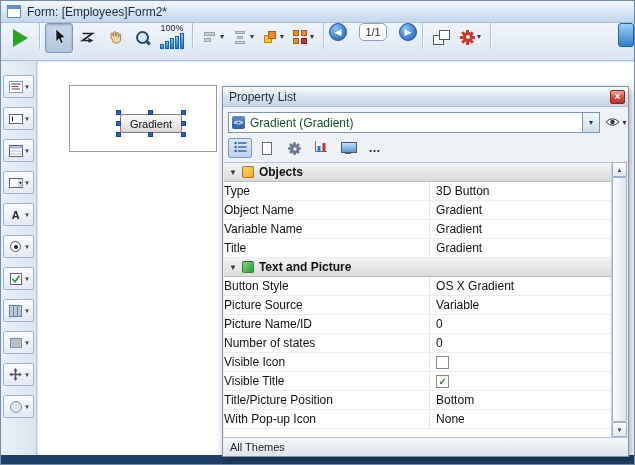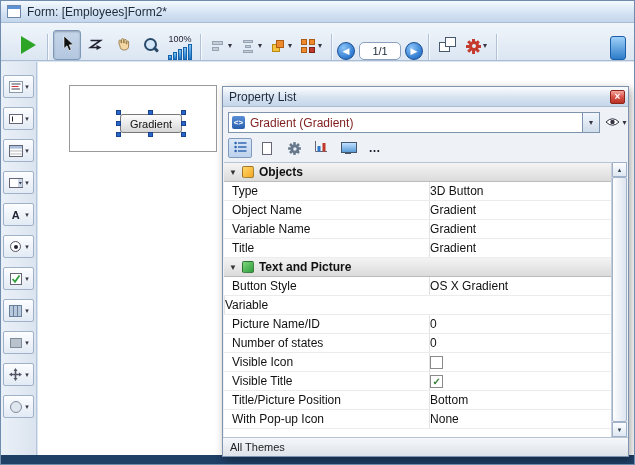--- a/index.html
+++ b/index.html
@@ -11,21 +11,21 @@
   .titlebar { position: absolute; left: 0; top: 0; right: 0; height: 22px;
     background: linear-gradient(#f4f9fe, #d3e2f3 60%, #c3d6ec);
     border-bottom: 1px solid #a9bcd2; display: flex; align-items: center; padding: 0 6px; gap: 6px; }
   .win-icon { width: 14px; height: 13px; background: #fff; border: 1px solid #6d87a8; position: relative; }
   .win-icon::before { content: ""; position: absolute; left: 0; top: 0; right: 0; height: 3px; background: #5b93d6; }
   .title-text { font-size: 12px; }
 
   
   .toolbar { position: absolute; left: 0; top: 22px; right: 0; height: 38px;
     background: linear-gradient(#f0f5fb, #dbe6f2); border-bottom: 1px solid #a9bcd2;
-    display: flex; align-items: flex-end; padding: 0 13px; }
+    display: flex; align-items: flex-start; padding: 0 5px; }
   .tb { height: 30px; min-width: 28px; background: transparent; border: 1px solid transparent;
     border-radius: 3px; display: flex; align-items: center; justify-content: center; padding: 0 2px; }
   .tb.pressed { background: linear-gradient(#c6d6ea, #b3c7df); border-color: #7e99b8;
     box-shadow: inset 0 1px 2px rgba(0,0,0,.25); }
   .sep { width: 1px; height: 26px; background: #b0c1d6; box-shadow: 1px 0 0 #f6fafe; margin: 0 5px; }
   .play-icon { width: 0; height: 0; border-top: 9px solid transparent; border-bottom: 9px solid transparent;
     border-left: 15px solid var(--run-green, #2ca425); }
   .magnifier { position: relative; width: 16px; height: 16px; }
   .magnifier::before { content: ""; position: absolute; left: 1px; top: 1px; width: 9px; height: 9px;
     border: 2px solid #2a4a6a; border-radius: 50%; background: rgba(205,228,250,.7); }
@@ -50,22 +50,22 @@
   .dist-ic span:nth-child(3){left:3px;top:12px;width:10px;height:3px;background:#c4ccd6;border:1px solid #97a3b2}
   .layer-ic span:nth-child(1){left:2px;top:6px;width:8px;height:8px;background:#f6c13d;border:1px solid #b98a12}
   .layer-ic span:nth-child(2){left:6px;top:2px;width:8px;height:8px;background:#ef8a2c;border:1px solid #ad5c13}
   .matrix-ic span{width:6px;height:6px;background:#ef8a2c;border:1px solid #ad5c13}
   .matrix-ic span:nth-child(1){left:1px;top:1px}.matrix-ic span:nth-child(2){left:9px;top:1px}
   .matrix-ic span:nth-child(3){left:1px;top:9px}
   .matrix-ic span:nth-child(4){left:9px;top:9px;background:#c0392b;border-color:#7e2218}
   .nav-btn { width: 18px; height: 18px; border-radius: 50%; border: 1px solid #1a4f93; color: #fff;
     font-size: 9px; display: flex; align-items: center; justify-content: center;
     background: radial-gradient(circle at 35% 30%, #8cc4f8, #2f7bd0 70%, #1c5ba8); }
-  .nav-field { width: 42px; height: 18px; background: #fff; border: 1px solid #8aa0bc; border-radius: 5px;
-    font-size: 11px; display: flex; align-items: center; justify-content: center; margin: 0 4px; }
+  .nav-field { width: 28px; height: 18px; background: #fff; border: 1px solid #8aa0bc; border-radius: 5px;
+    font-size: 11px; display: flex; align-items: center; justify-content: center; margin: 0 12px; }
   .pages-ic { position: relative; width: 18px; height: 16px; }
   .pages-ic span { position: absolute; width: 11px; height: 10px; background: #fff; border: 1px solid #45586e; }
   .pages-ic span:nth-child(1){left:0;top:5px}
   .pages-ic span:nth-child(2){left:6px;top:0}
   .gear-ic { position: relative; width: 15px; height: 15px; }
   .gear-ic i { position: absolute; background: var(--gear-red, #c63b2f); }
   .gear-ic i:nth-child(1){left:6px;top:0;width:3px;height:15px}
   .gear-ic i:nth-child(2){left:0;top:6px;width:15px;height:3px}
   .gear-ic i:nth-child(3){left:6px;top:0;width:3px;height:15px;transform:rotate(45deg)}
   .gear-ic i:nth-child(4){left:6px;top:0;width:3px;height:15px;transform:rotate(-45deg)}
@@ -115,41 +115,41 @@
     display: flex; align-items: center; padding: 0 6px; }
   .plist-close { position: absolute; right: 3px; top: 3px; width: 15px; height: 14px;
     background: linear-gradient(#f4a79d, #d9534a 50%, #b83226); border: 1px solid #8e2318;
     border-radius: 2px; color: #fff; font-size: 10px; font-weight: bold; line-height: 1;
     display: flex; align-items: center; justify-content: center; }
   .obj-combo { position: absolute; left: 5px; top: 25px; width: 372px; height: 21px; background: #fff;
     border: 1px solid #7e93ad; display: flex; align-items: center; padding-left: 3px; gap: 5px; }
   .obj-icon { width: 13px; height: 13px; border-radius: 2px; color: #fff; font-size: 8px; font-weight: bold;
     display: flex; align-items: center; justify-content: center;
     background: linear-gradient(#5a8fd6, #2a5fae); }
-  .obj-combo-text { flex: 1; font-size: 12px; color: #7f1d1d; }
+  .obj-combo-text { flex: 1; font-size: 12px; color: #14532d; }
   .obj-combo-btn { width: 17px; height: 19px; border-left: 1px solid #7e93ad;
     background: linear-gradient(#f2f7fc, #cfdcea); display: flex; align-items: center; justify-content: center; }
   .eye-btn { position: absolute; left: 381px; top: 25px; width: 24px; height: 21px;
     display: flex; align-items: center; justify-content: center; gap: 2px; background: transparent; border: none; }
   .tabs { position: absolute; left: 5px; top: 51px; height: 20px; display: flex; gap: 3px; }
   .ptab { width: 24px; height: 20px; display: flex; align-items: center; justify-content: center;
     border: 1px solid transparent; border-radius: 2px; background: transparent; }
   .ptab.selected { background: linear-gradient(#dce9f8, #bcd2ec); border-color: #7e99bc; }
   .page-ic { width: 10px; height: 13px; background: #fff; border: 1px solid #667; }
   .mon-ic { position: relative; width: 14px; height: 14px; }
   .mon-ic::before { content: ""; position: absolute; left: 0; top: 1px; width: 14px; height: 9px;
     border: 1px solid #45586e; background: linear-gradient(#bfe0ff, #5b9bd6); }
   .mon-ic::after { content: ""; position: absolute; left: 4px; top: 11px; width: 6px; height: 2px; background: #45586e; }
   .more-glyph { font-size: 12px; font-weight: bold; color: #223; letter-spacing: 1px; }
 
   .grid { position: absolute; left: 1px; top: 75px; right: 17px; bottom: 19px; background: #fff;
     border-top: 1px solid #b8c4d4; overflow: hidden; }
   .row { height: 19px; display: flex; align-items: center; border-bottom: 1px solid #ececec; }
-  .row .lbl { width: 53%; padding-left: 8px; font-size: 12px; color: #111; white-space: nowrap; overflow: hidden; }
-  .row .val { flex: 1; height: 100%; font-size: 12px; color: #111;
+  .row .lbl { width: 53%; font-size: 12px; color: #111; white-space: nowrap; overflow: hidden; }
+  .row .val { flex: 1; height: 100%; padding-left: 6px; font-size: 12px; color: #111;
     border-left: 1px solid #e3e3e3; display: flex; align-items: center; }
   .row.section { background: linear-gradient(#f4f4f4, #dbdbdb); border-bottom: 1px solid #bbb;
     gap: 5px; padding-left: 5px; }
   .row.section .lbl { width: auto; padding-left: 0; font-weight: bold; }
   .tri { font-size: 8px; color: #333; }
   .sec-icon { width: 12px; height: 12px; border-radius: 2px; border: 1px solid rgba(0,0,0,.35); }
   .sec-objects { background: linear-gradient(135deg, #ffd96a, #f5a623); }
   .sec-textpic { background: linear-gradient(135deg, #7ed67e, #2e9e3a); }
   .cb { width: 13px; height: 13px; background: #fff; border: 1px solid #8a8a8a; font-size: 10px;
     font-weight: bold; color: #2f7d32; display: flex; align-items: center; justify-content: center; }
@@ -500,20 +500,21 @@
         <div class="lbl">Text and Picture</div>
       </div>
 
       <div class="row">
         <div class="lbl">Button Style</div>
         <div class="val">
             <span>OS X Gradient</span>
           </div>
       </div>
       <div class="row">
+        <div class="lbl">Picture Source</div>
         <div class="val">
             <span>Variable</span>
           </div>
       </div>
       <div class="row">
         <div class="lbl">Picture Name/ID</div>
         <div class="val">
             <span>0</span>
           </div>
       </div>

